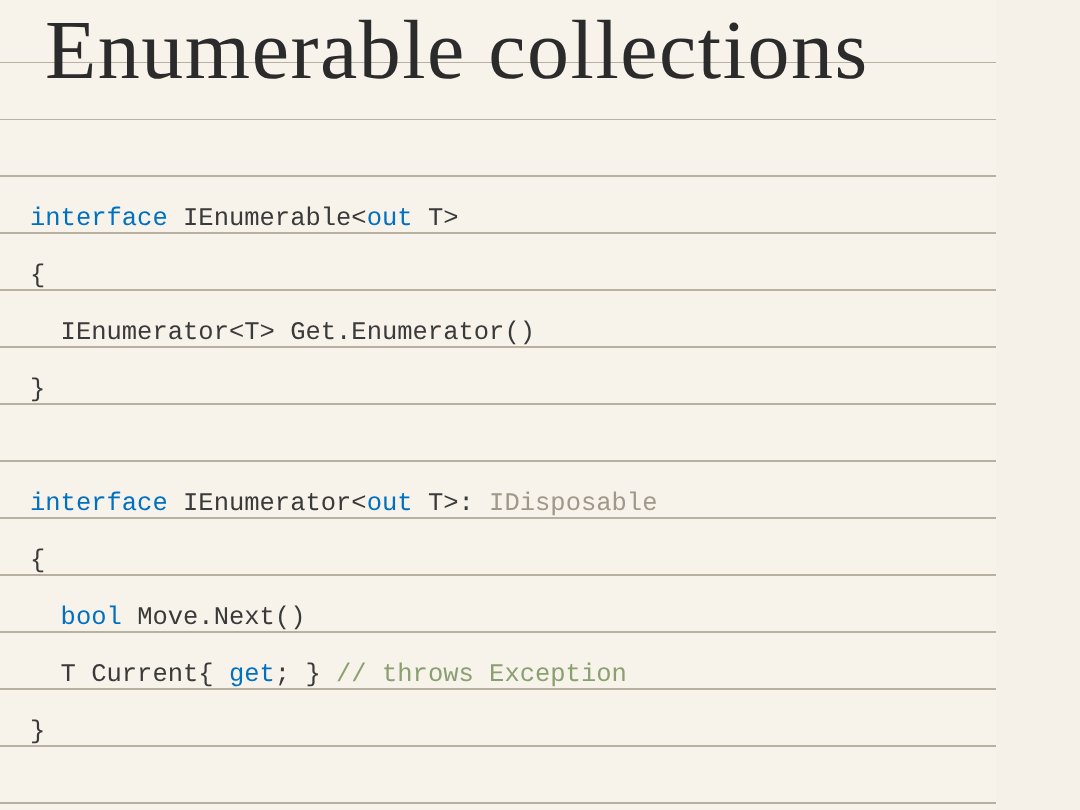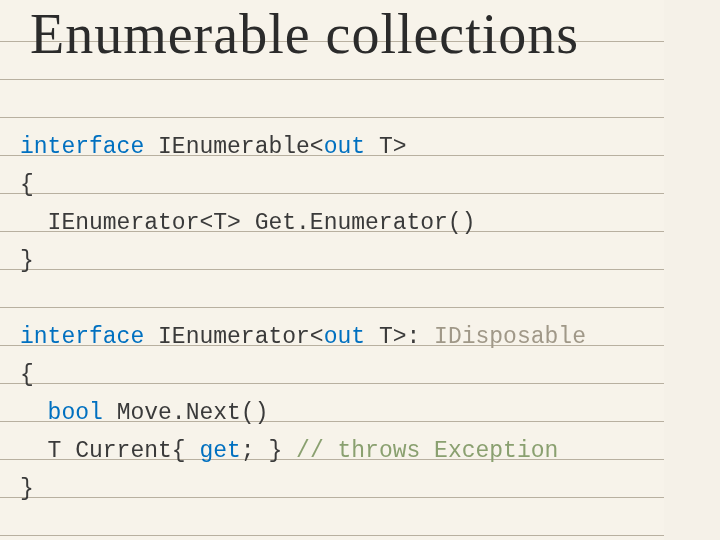--- a/index.html
+++ b/index.html
@@ -33,21 +33,21 @@
     font-weight: 400;
     color: #2b2b2b;
     letter-spacing: 1px;
     line-height: 1;
   }
   .code {
     position: absolute;
     top: 128px;
     left: 20px;
     font-family: "Courier New", Courier, monospace;
-    font-size: 23px;
+    font-size: 17px;
     line-height: 38px;
     color: #3a3a3a;
     white-space: pre;
     font-weight: 500;
   }
   .kw { color: #0070c0; }
   .dim { color: #a09888; }
   .comment { color: #8aa070; }
 </style>
 </head>

